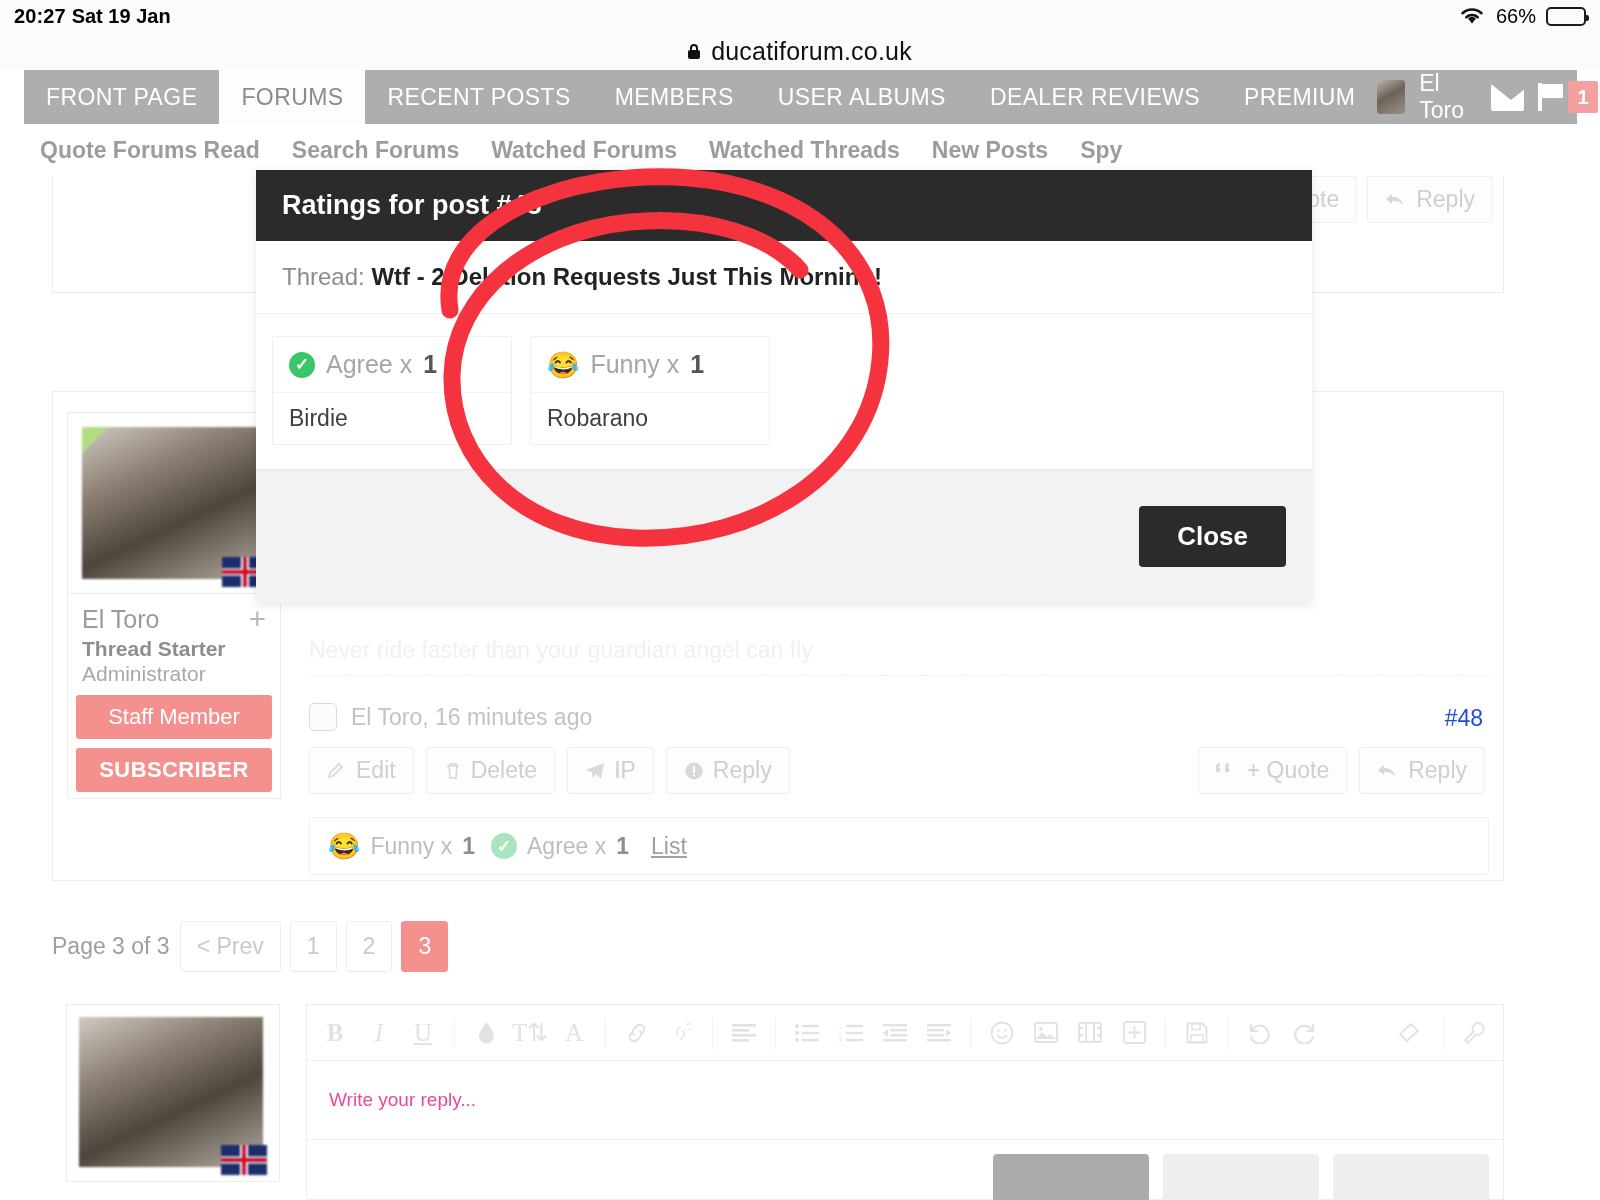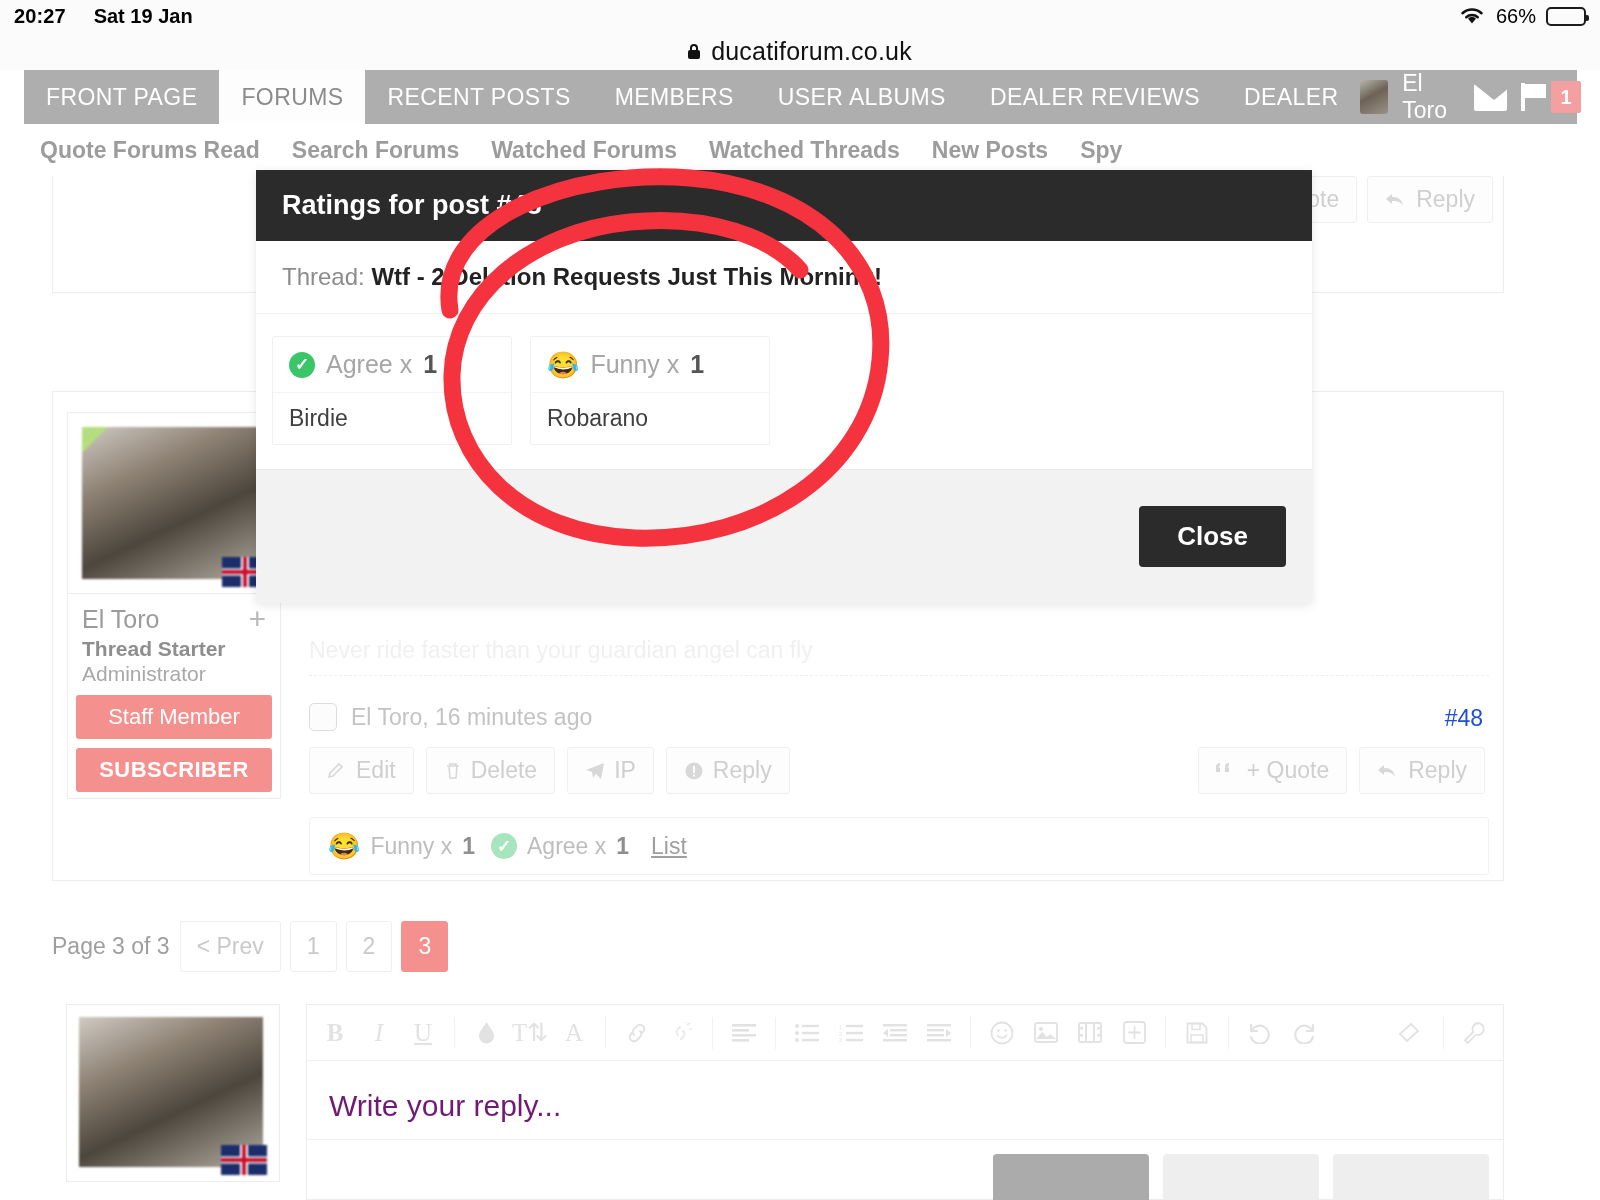--- a/index.html
+++ b/index.html
@@ -10,21 +10,21 @@
     overflow: hidden;
   }
   #root { position: relative; width: 1600px; height: 1200px; }
 
   
   .statusbar {
     position: absolute; top: 0; left: 0; width: 1600px; height: 32px;
     display: flex; align-items: center; justify-content: space-between;
     padding: 0 14px; background: #fbfbfb;
   }
-  .sb-left { display: flex; align-items: baseline; gap: 28px; }
+  .sb-left { display: flex; align-items: baseline; gap: 6px; }
   .sb-time { font-size: 20px; font-weight: 600; color: #000; letter-spacing: .1px; }
   .sb-date { font-size: 20px; font-weight: 600; color: #000; }
   .sb-right { display: flex; align-items: center; gap: 10px; }
   .sb-pct { font-size: 20px; font-weight: 500; color: #000; }
   .batt {
     width: 40px; height: 19px; border: 2px solid #1c1c1c; border-radius: 5px;
     position: relative; padding: 2px;
   }
   .batt::after {
     content: ""; position: absolute; right: -5px; top: 6px;
@@ -201,21 +201,21 @@
   }
   .toolbar { display: flex; align-items: center; height: 56px; border-bottom: 1px solid #f0f0f0; padding: 0 6px; }
   .tb-group { display: flex; align-items: center; }
   .tb-sep { width: 1px; height: 32px; background: #f2f2f2; margin: 0 9px; }
   .tb-btn {
     width: 38px; height: 38px; display: flex; align-items: center; justify-content: center;
     color: #e2e2e2; font-size: 25px; margin: 0 3px;
   }
   .tb-btn svg { display: block; }
   .tb-spacer { flex: 1; }
-  .reply-area { padding: 28px 22px; font-size: 30px; color: #701a75; }
+  .reply-area { padding: 28px 22px; font-size: 19px; color: #ec4899; }
   .editor-footer {
     position: absolute; left: 0; right: 0; bottom: 0; height: 60px;
     border-top: 1px solid #f0f0f0; display: flex; align-items: flex-start;
     justify-content: flex-end; gap: 14px; padding: 14px 14px 0;
   }
   .ef-btn { width: 156px; height: 52px; border-radius: 4px; background: #eeeeee; }
   .ef-btn.primary { background: #ababab; }
 
   
   .modal {
@@ -278,21 +278,21 @@
 
   <div class="page">
 
     <div class="mainnav">
       <div class="nav-item">FRONT PAGE</div>
       <div class="nav-item active">FORUMS</div>
       <div class="nav-item">RECENT POSTS</div>
       <div class="nav-item">MEMBERS</div>
       <div class="nav-item">USER ALBUMS</div>
       <div class="nav-item">DEALER REVIEWS</div>
-      <div class="nav-item">DEALER</div>
+      <div class="nav-item">PREMIUM</div>
       <div class="nav-spacer"></div>
       <div class="nav-user">
         <span class="nav-avatar"></span>
         <span class="nav-username">El Toro</span>
         <span class="env-icon">
             <span class="rect"></span>
             <span class="flap"></span>
           </span>
         <span class="flag-wrap">
           <span class="flag-icon">

